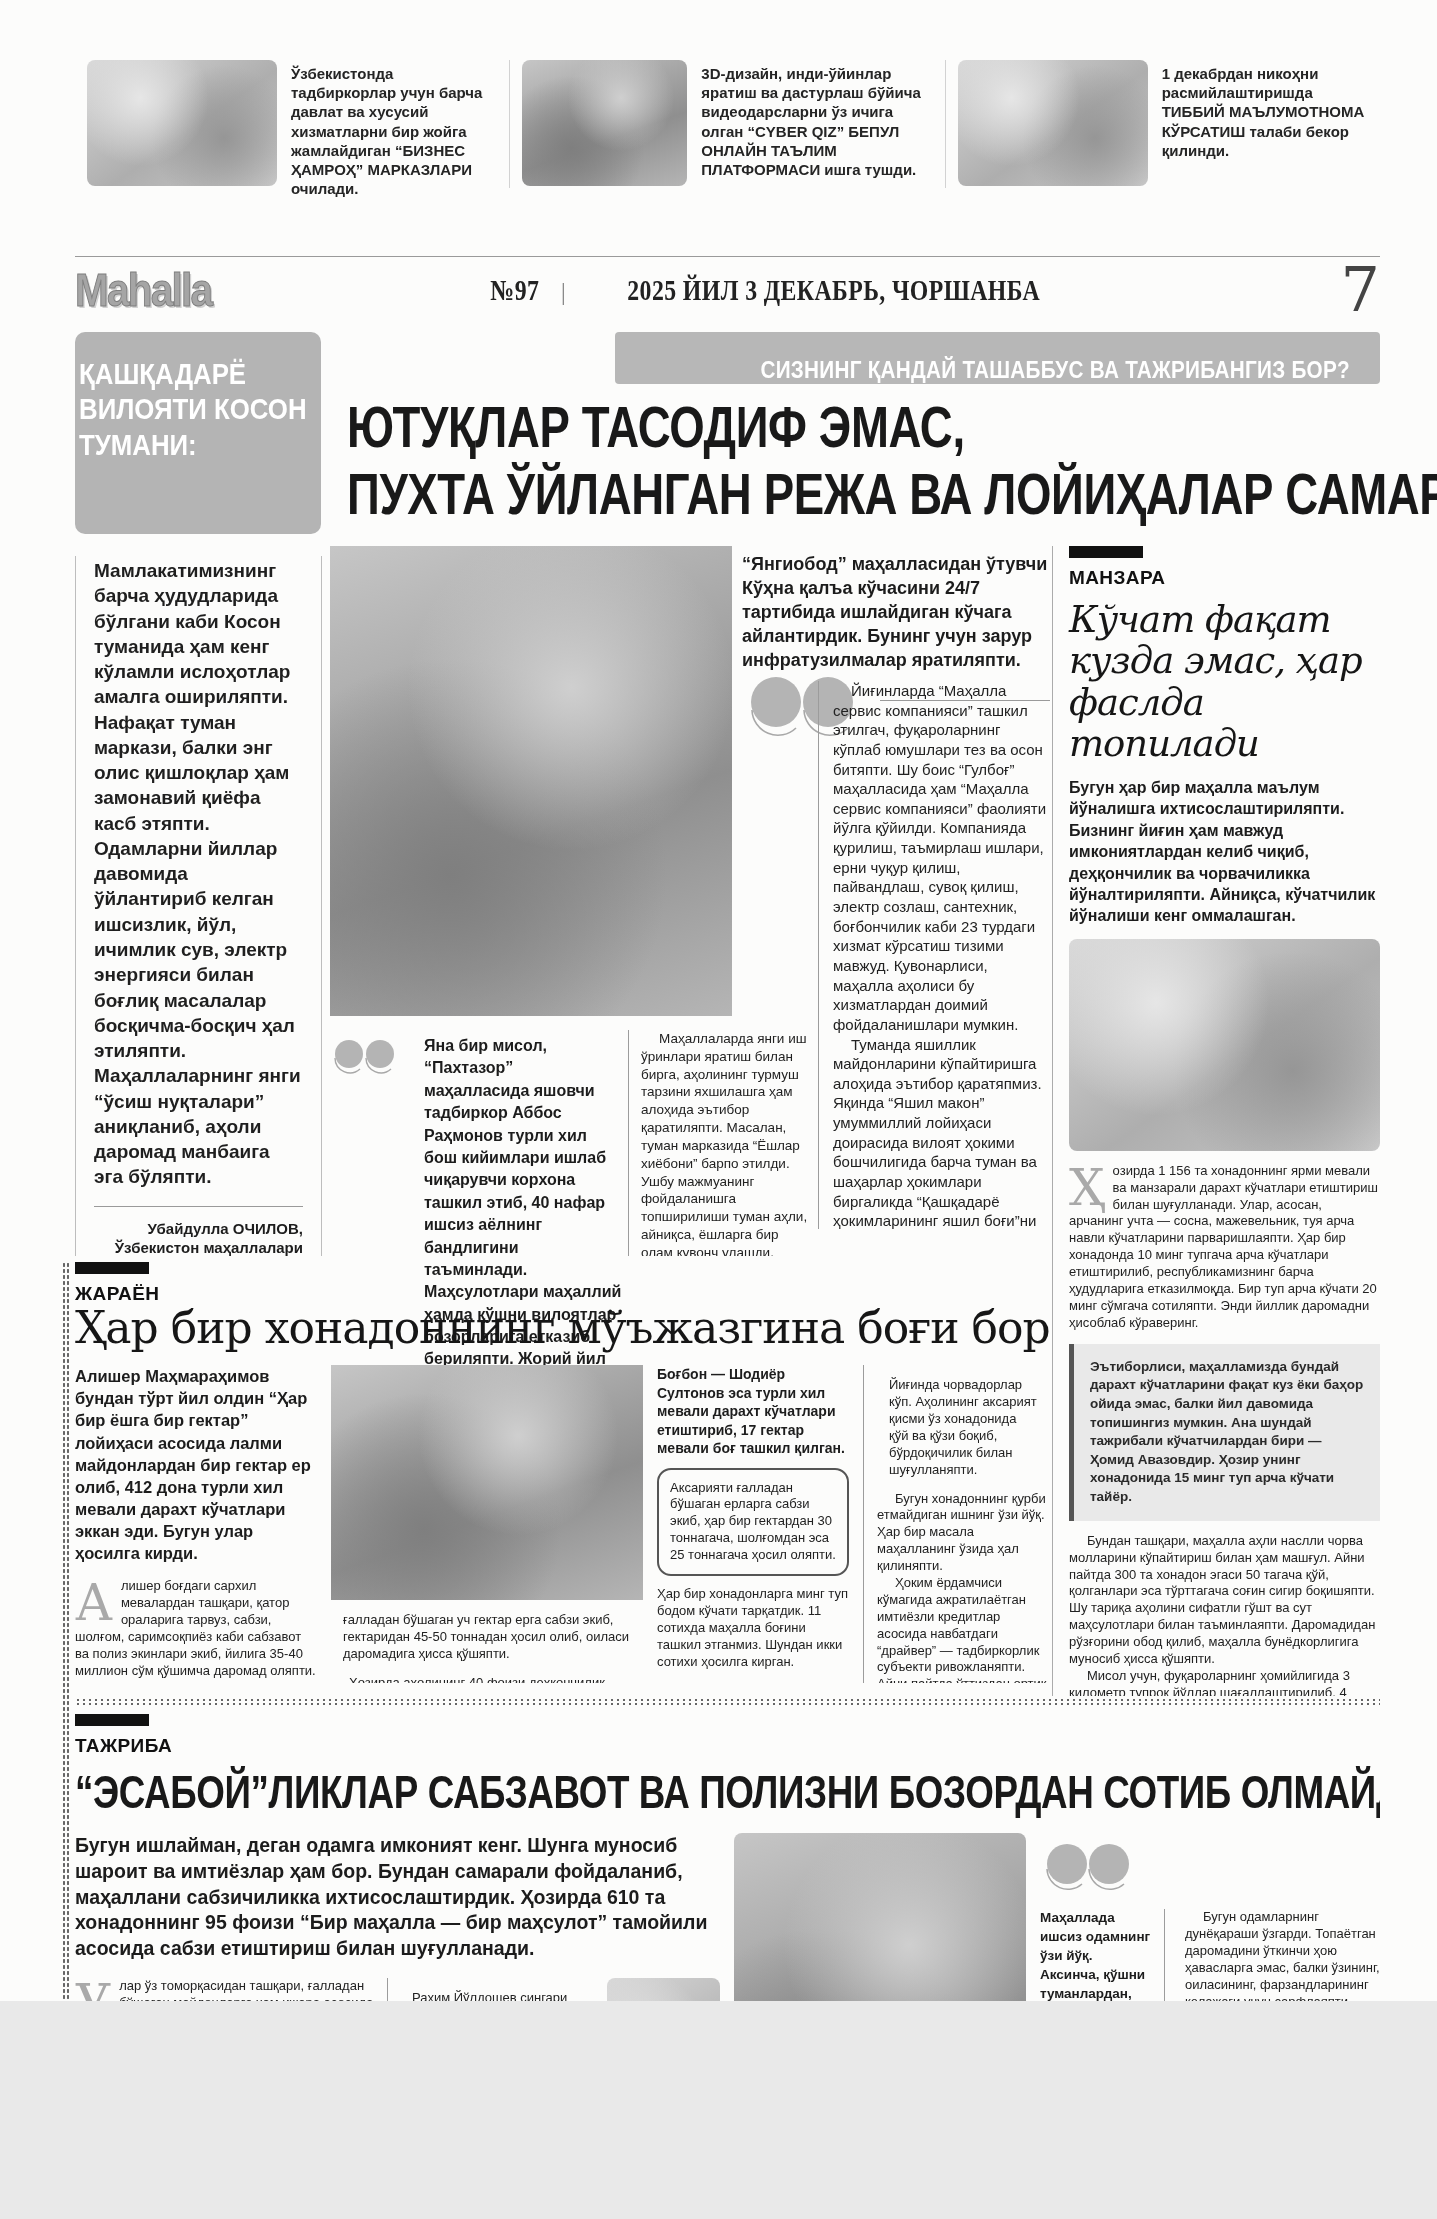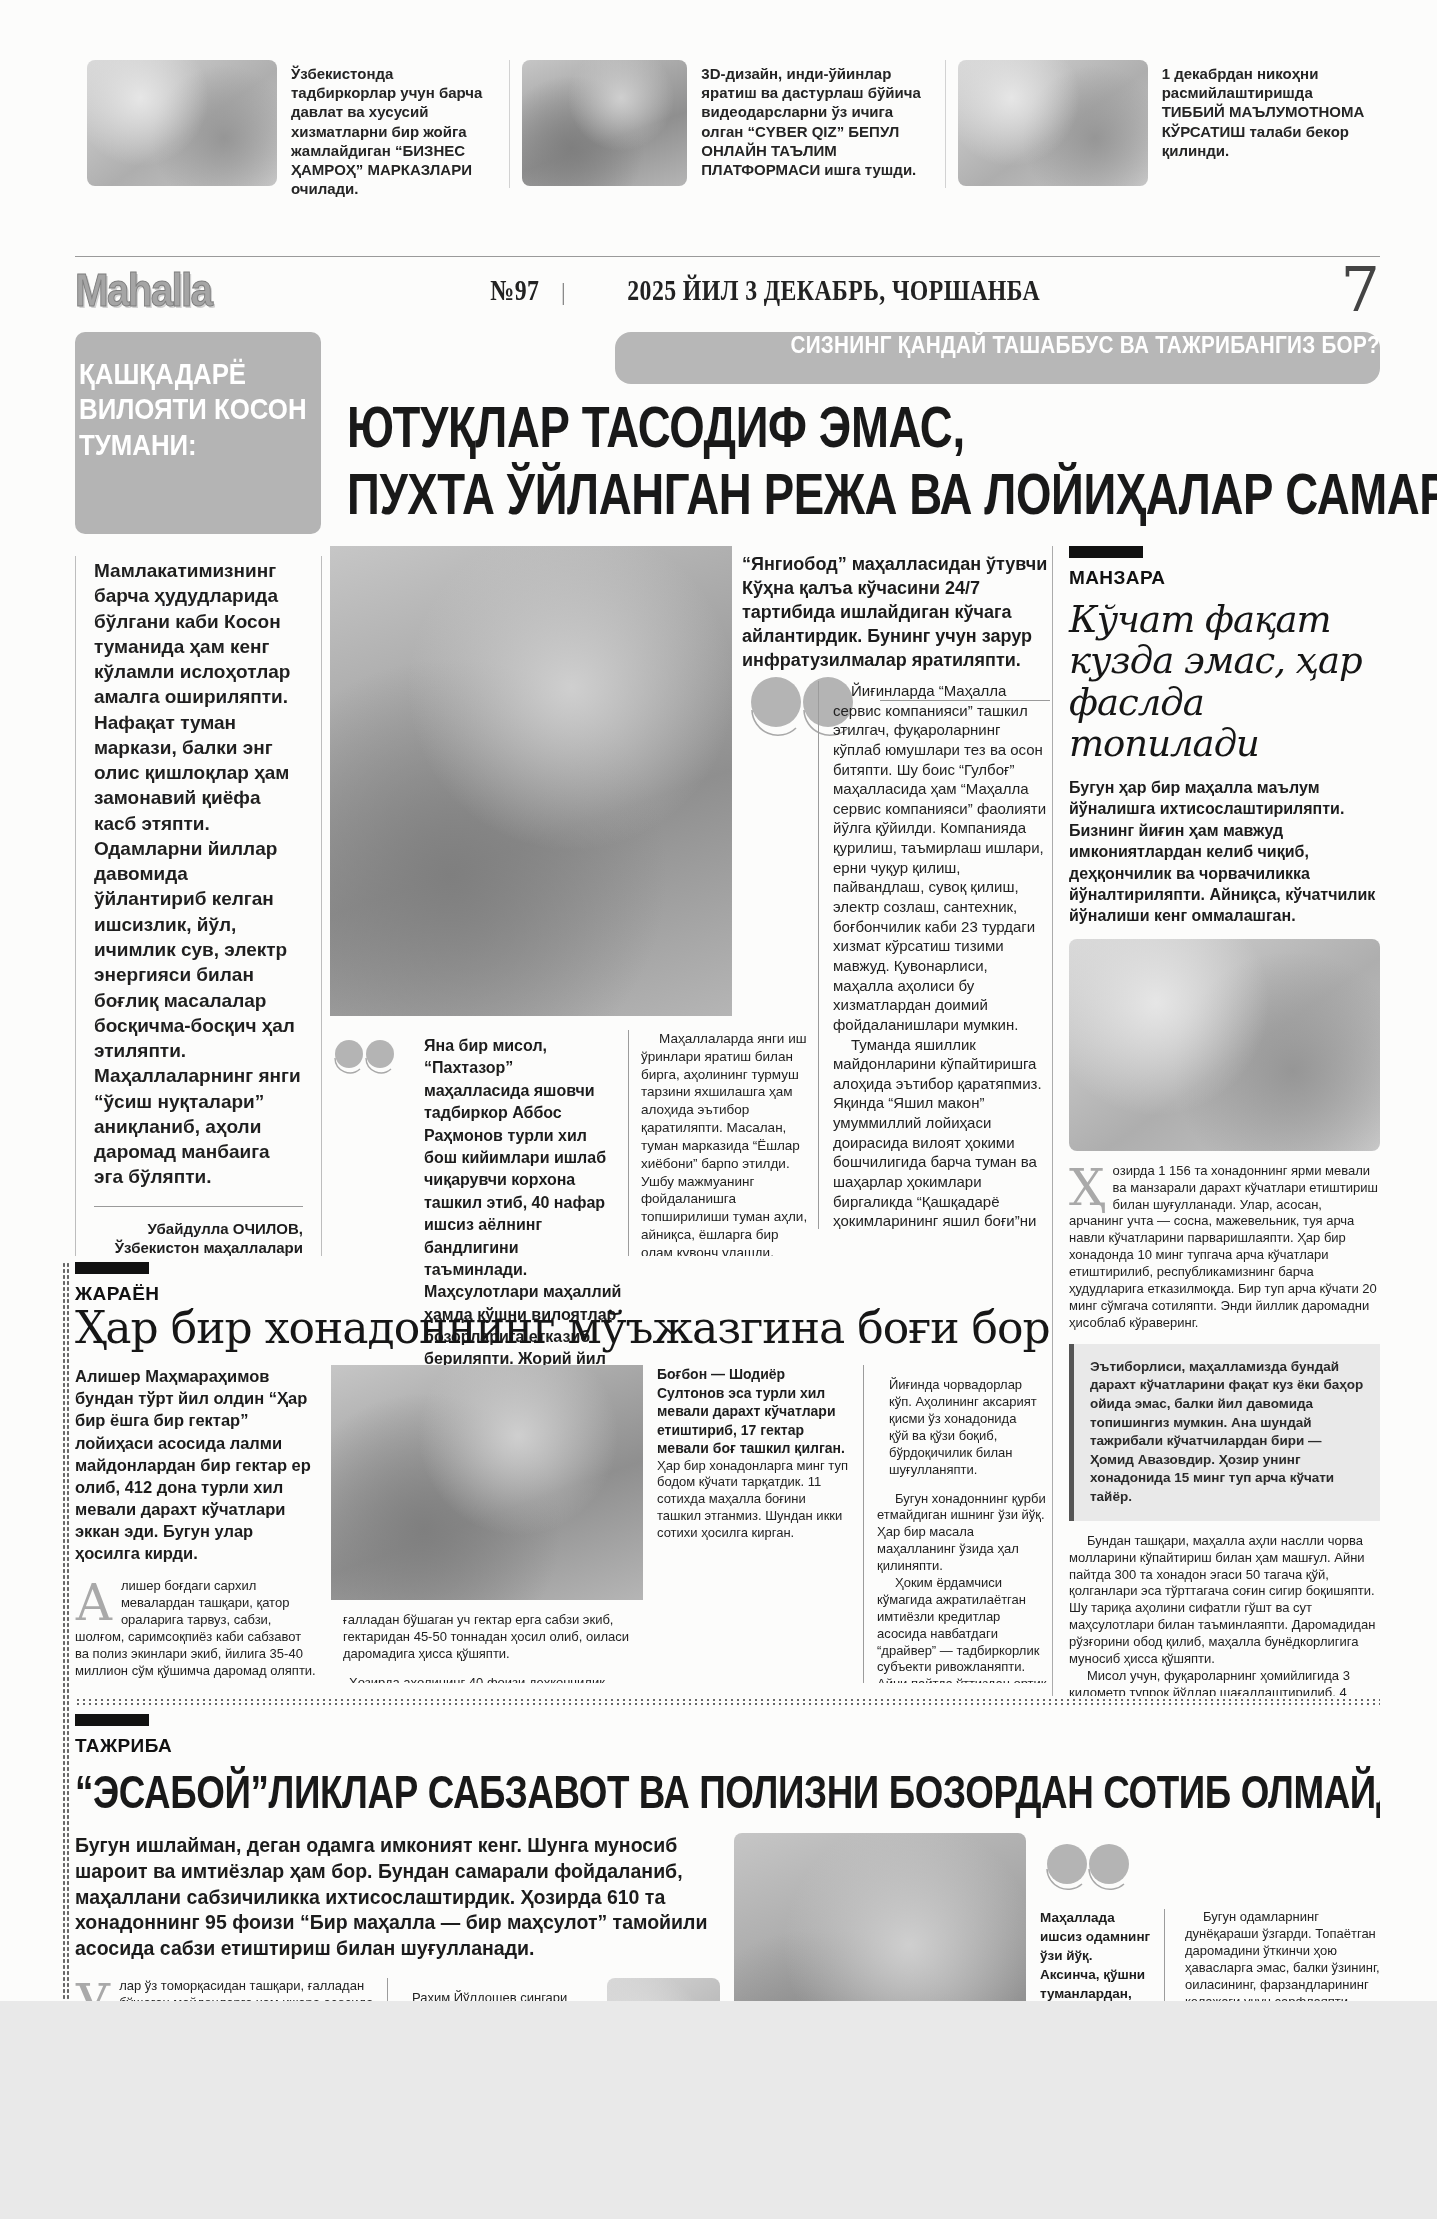--- a/index.html
+++ b/index.html
@@ -31,22 +31,22 @@
         transform:scaleX(.88);transform-origin:left center;}
   .mh-center{display:flex;align-items:baseline;gap:16px;margin:0 auto;
         font-family:"Liberation Serif","DejaVu Serif",serif;font-weight:700;color:#222;}
   .mh-issue,.mh-date{font-size:29px;transform:scaleX(.82);transform-origin:center;letter-spacing:.5px;}
   .mh-sep{font-size:26px;font-weight:400;color:#8a8a8a;}
   .mh-page{font-family:"DejaVu Serif",serif;font-size:62px;font-weight:400;color:#444;line-height:1;}
   
   .region-box{background:#b4b4b4;border-radius:10px;padding:24px 4px;box-sizing:border-box;}
   .region-box .rtxt{color:#fff;font-weight:800;font-size:30px;line-height:1.18;
         transform:scaleX(.86);transform-origin:left top;width:116%;}
-  .banner{background:#b7b7b7;border-radius:16px;display:flex;align-items:flex-start;justify-content:flex-end;
-        box-sizing:border-box;}
+  .banner{background:#b7b7b7;border-radius:4px;display:flex;align-items:flex-end;justify-content:flex-end;
+        padding-right:30px;box-sizing:border-box;}
   .banner span{color:#fff;font-weight:800;font-size:23px;letter-spacing:.3px;
         transform:scaleX(.9);transform-origin:right center;}
   .bigline{display:block;font-weight:800;color:#191919;font-size:57px;line-height:1.18;
         letter-spacing:-.5px;transform:scaleX(.8);transform-origin:left center;white-space:nowrap;}
   
   .kicker-bar{width:74px;height:12px;background:#111;margin-bottom:9px;}
   .kicker-label{font-weight:800;font-size:19px;letter-spacing:.4px;color:#111;}
   .thinrule{border-top:1px solid #9a9a9a;margin:16px 0 12px;}
   .dot-h{background-image:radial-gradient(#666 1.1px,transparent 1.3px);background-size:6px 4px;}
   .dot-v{background-image:radial-gradient(#666 1.1px,transparent 1.3px);background-size:4px 6px;}
@@ -208,20 +208,21 @@
       </div>
       <div class="ovh" style="flex:0 0 312px;">
         <div class="ph-dark" style="height:235px;"></div>
         <div class="body13" style="margin-top:10px;">
           <p>ғалладан бўшаган уч гектар ерга сабзи экиб, гектаридан 45-50 тоннадан ҳосил олиб, оиласи даромадига ҳисса қўшяпти.</p>
           <p class="ind">Ҳозирда аҳолининг 40 фоизи деҳқончилик ишлари билан машғул.</p>
         </div>
       </div>
       <div class="ovh" style="flex:0 0 192px;">
         <div class="caption">Боғбон — Шодиёр Султонов эса турли хил мевали дарахт кўчатлари етиштириб, 17 гектар мевали боғ ташкил қилган.</div>
+        <div class="roundbox body13">Аксарияти ғалладан бўшаган ерларга сабзи экиб, ҳар бир гектардан 30 тоннагача, шолғомдан эса 25 тоннагача ҳосил оляпти.</div>
         <div class="body13">Ҳар бир хонадонларга минг туп бодом кўчати тарқатдик. 11 сотихда маҳалла боғини ташкил этганмиз. Шундан икки сотихи ҳосилга кирган.</div>
       </div>
       <div class="colrule ovh body13" style="flex:1;padding-left:13px;">
         <p>Йиғинда чорвадорлар кўп. Аҳолининг аксарият қисми ўз хонадонида қўй ва қўзи боқиб, бўрдоқичилик билан шуғулланяпти.</p>
         <p class="ind">Бугун хонадоннинг қурби етмайдиган ишнинг ўзи йўқ. Ҳар бир масала маҳалланинг ўзида ҳал қилиняпти.</p>
         <p class="ind">Ҳоким ёрдамчиси кўмагида ажратилаётган имтиёзли кредитлар асосида навбатдаги “драйвер” — тадбиркорлик субъекти ривожланяпти. Айни пайтда ўттиздан ортиқ тадбиркорлар қурилиш материаллари ишлаб чиқиш, автотранспортларни ювиш, эшик-дераза ясаш, тахталарга ишлов бериш, гўзаллик салонлари каби турли тармоқларда фаолият юритяпти. Эътиборлиси, ҳар бир байрамда саховатпеша тадбиркорлар ҳомийлигида юздан ортиқ хонадонлардан хабар олиниб, уларга зарур ёрдамлар кўрсатиш анъанаси йўлга қўйилган.</p>
 
       </div>
     </div>
   </div>

